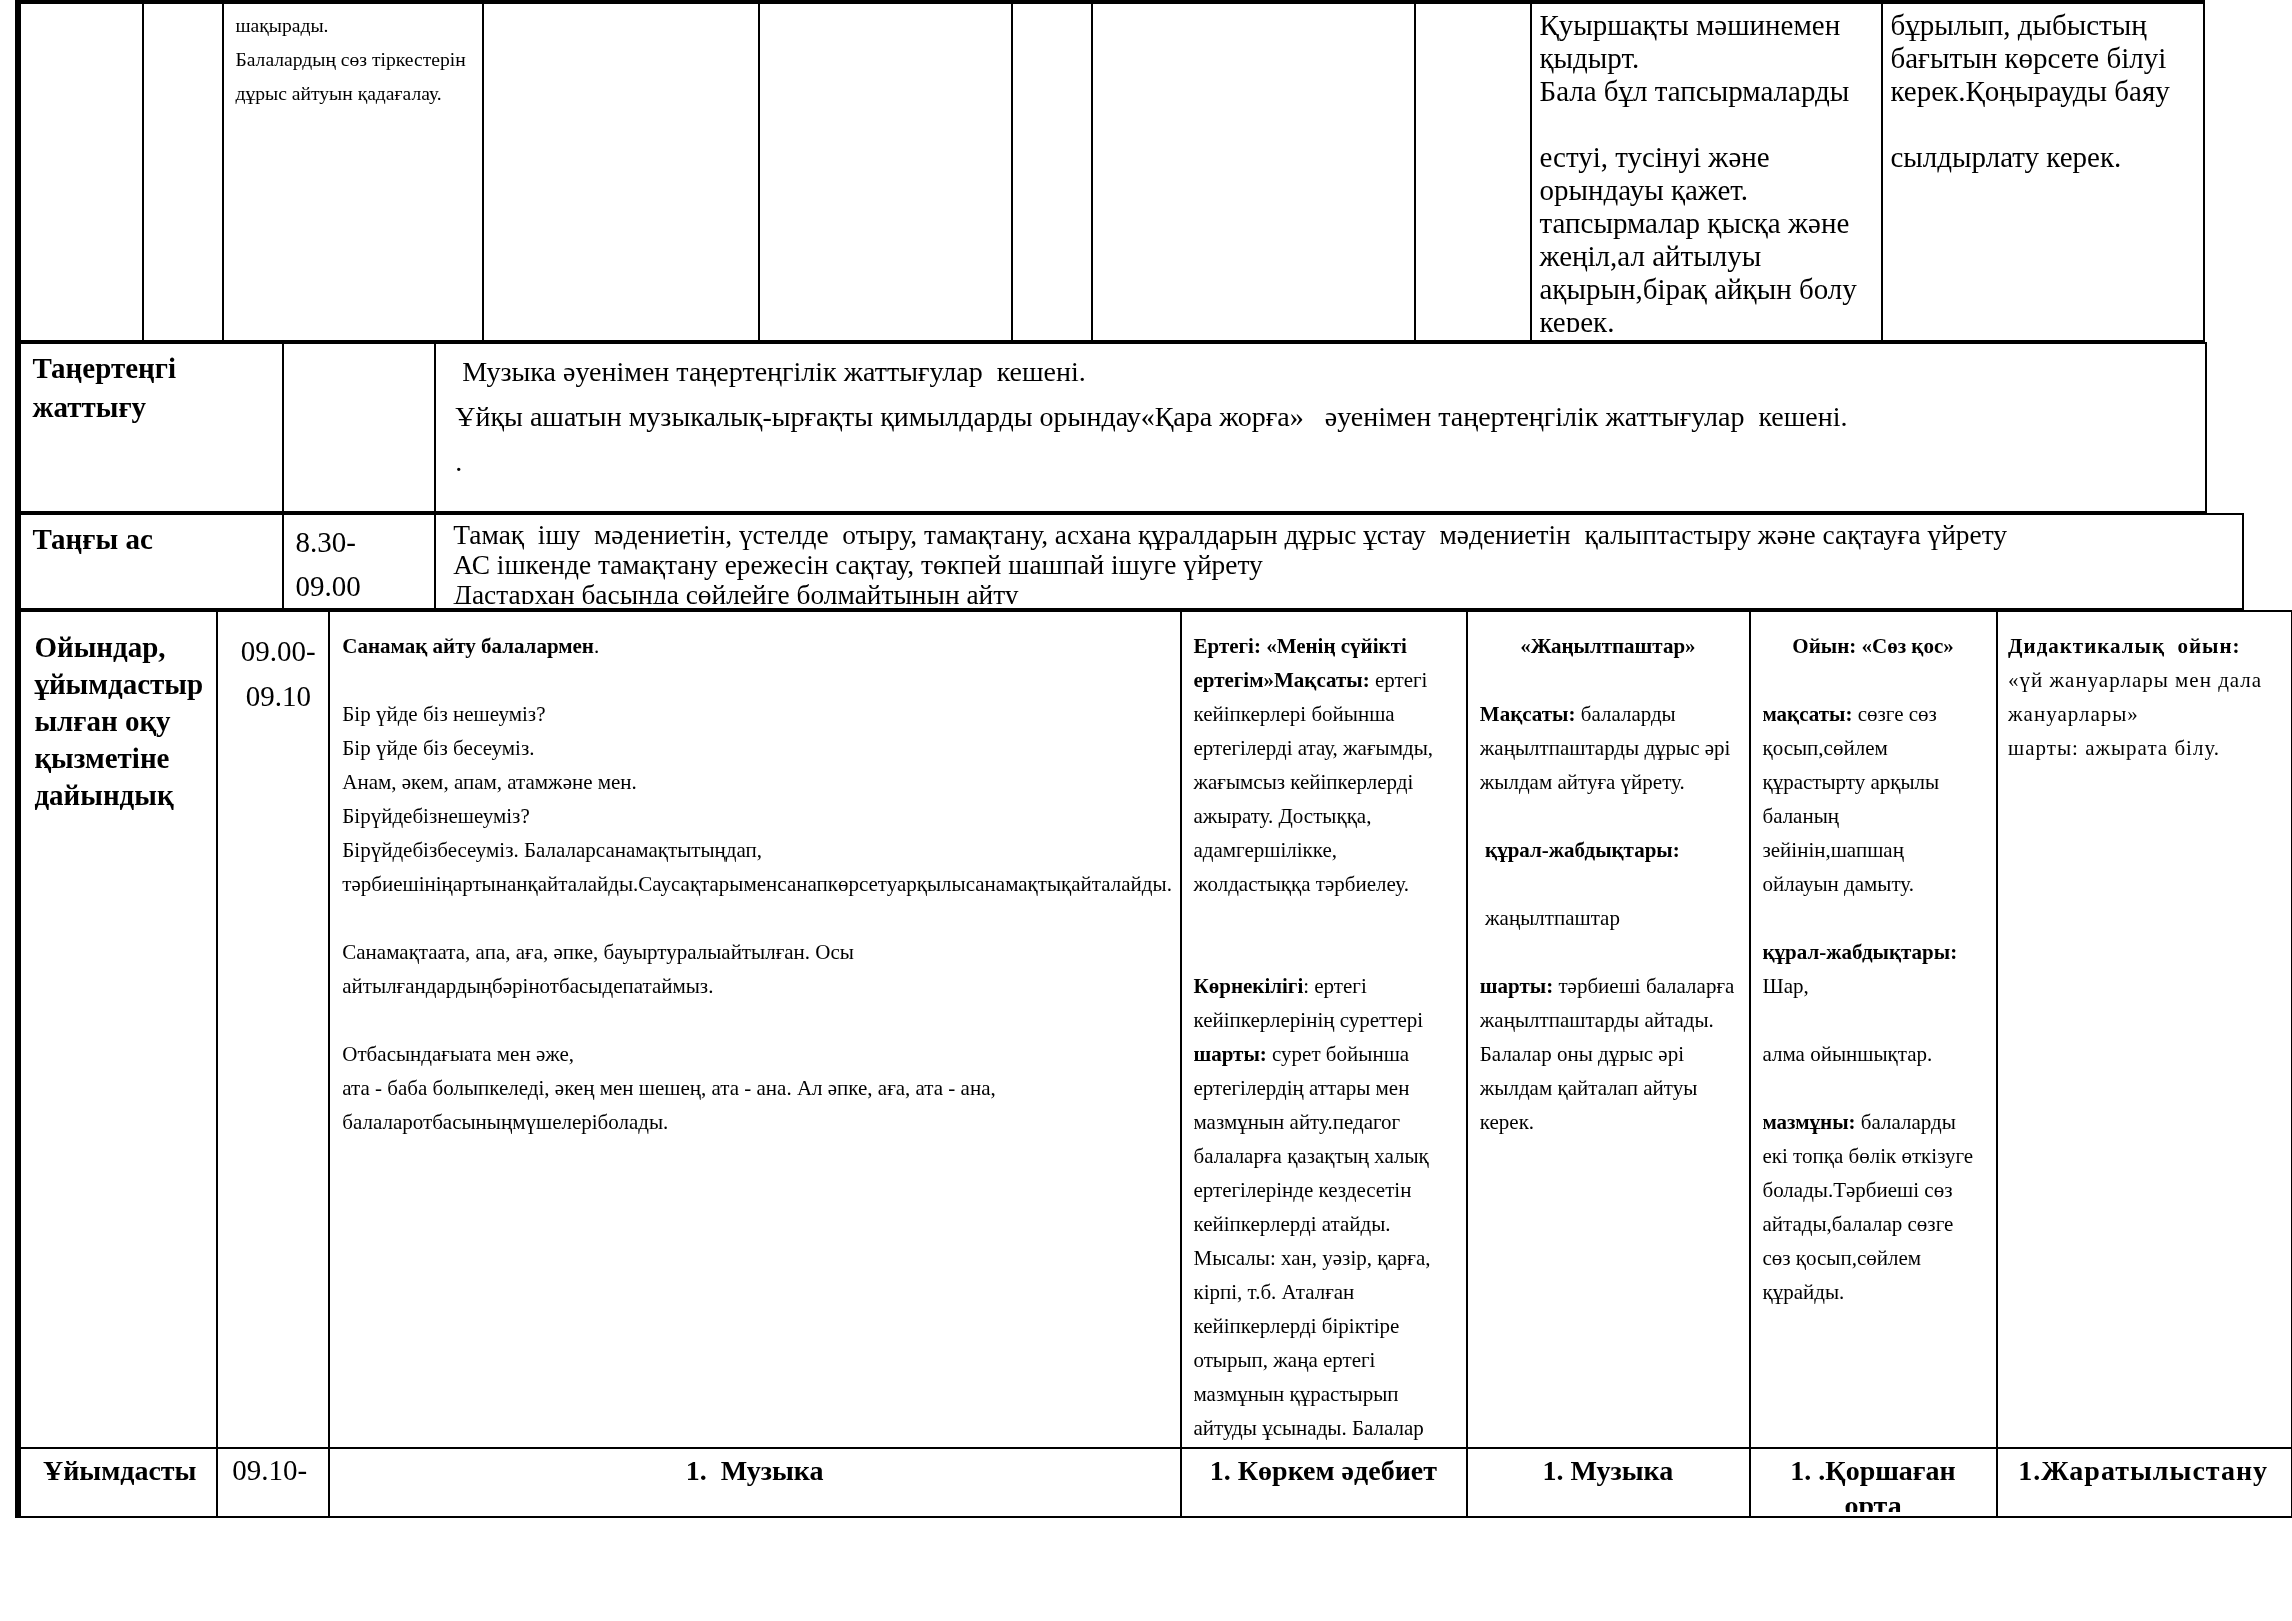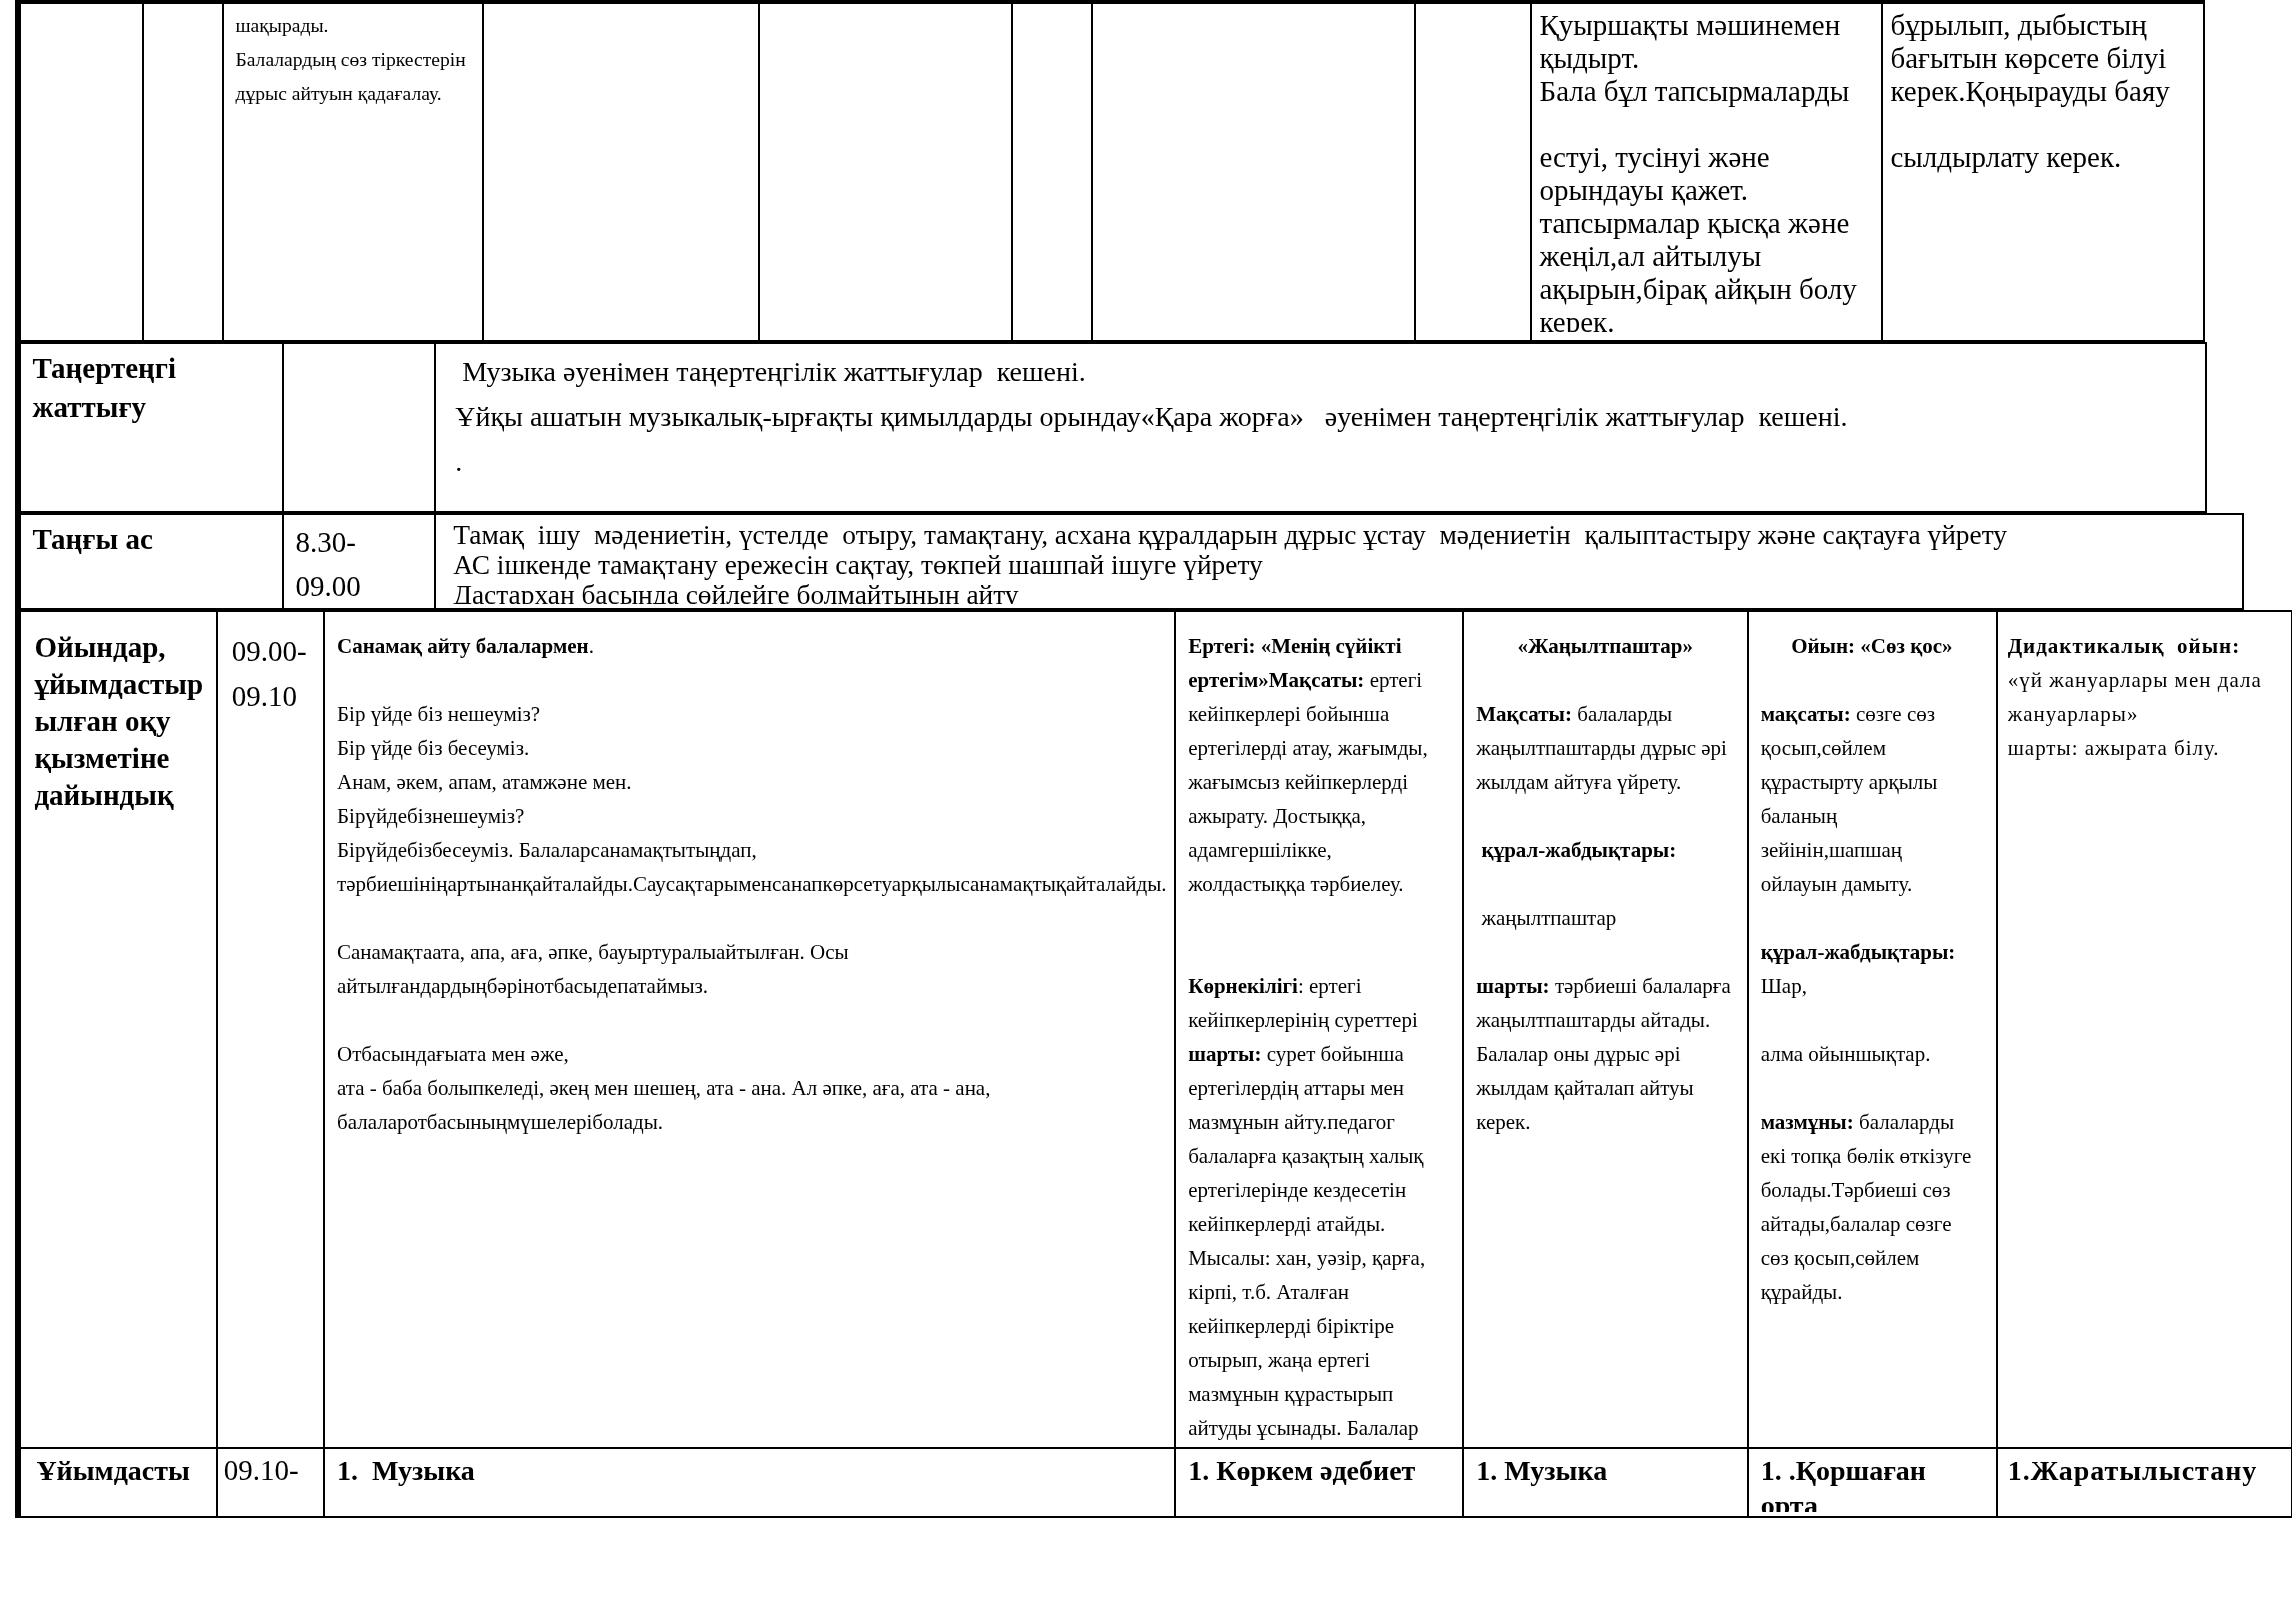--- a/index.html
+++ b/index.html
@@ -42,21 +42,21 @@
   
   .secD tr.rowGames { height: 829px; }
   .secD tr.rowSched { height: 67px; }
   .secD td { font-size: 21px; line-height: 34px; }
   .hD { max-height: 814px; margin-top: 12px; }
   .hE { max-height: 59px; }
   td.lbl { font-weight: bold; font-size: 29px; line-height: 39px; padding-left: 15.7px; }
   .secD td.lbl { line-height: 37px; }
   td.time { font-size: 29px; line-height: 45px; font-weight: normal; }
   .didactic { letter-spacing: 1px; }
-  .secD tr.rowSched td { font-weight: bold; font-size: 28px; line-height: 35px; }
+  .secD tr.rowSched td { font-weight: bold; font-size: 28px; line-height: 35px; text-align: center; }
 </style>
 </head>
 <body>
 
 <div class="doc">
 
   <table class="sec secA">
     <colgroup>
       <col style="width:125px">
         <col style="width:80px">
@@ -152,21 +152,21 @@
       <col style="width:410px">
         <col style="width:402px">
         <col style="width:343px">
       <col style="width:325px">
     </colgroup>
     <tbody>
         <tr class="rowGames">
       <td class="lbl" style="padding-left:13.7px;">
         <div class="clip hD txt">Ойындар, ұйымдастыр ылған оқу қызметіне дайындық</div>
       </td>
-      <td class="time" style="padding-left:14px;">
+      <td class="time" style="padding-left:23px;text-align:center;">
         <div class="clip hD txt">09.00-
 09.10</div>
       </td>
       <td style="padding-right:7.8px;">
         <div class="clip hD rich">
               <div><b>Санамақ айту балалармен</b><span>.</span></div>
               <div><span>
 Бір үйде біз нешеуміз?
 Бір үйде біз бесеуміз.
 Анам, әкем, апам, атамжәне мен.

